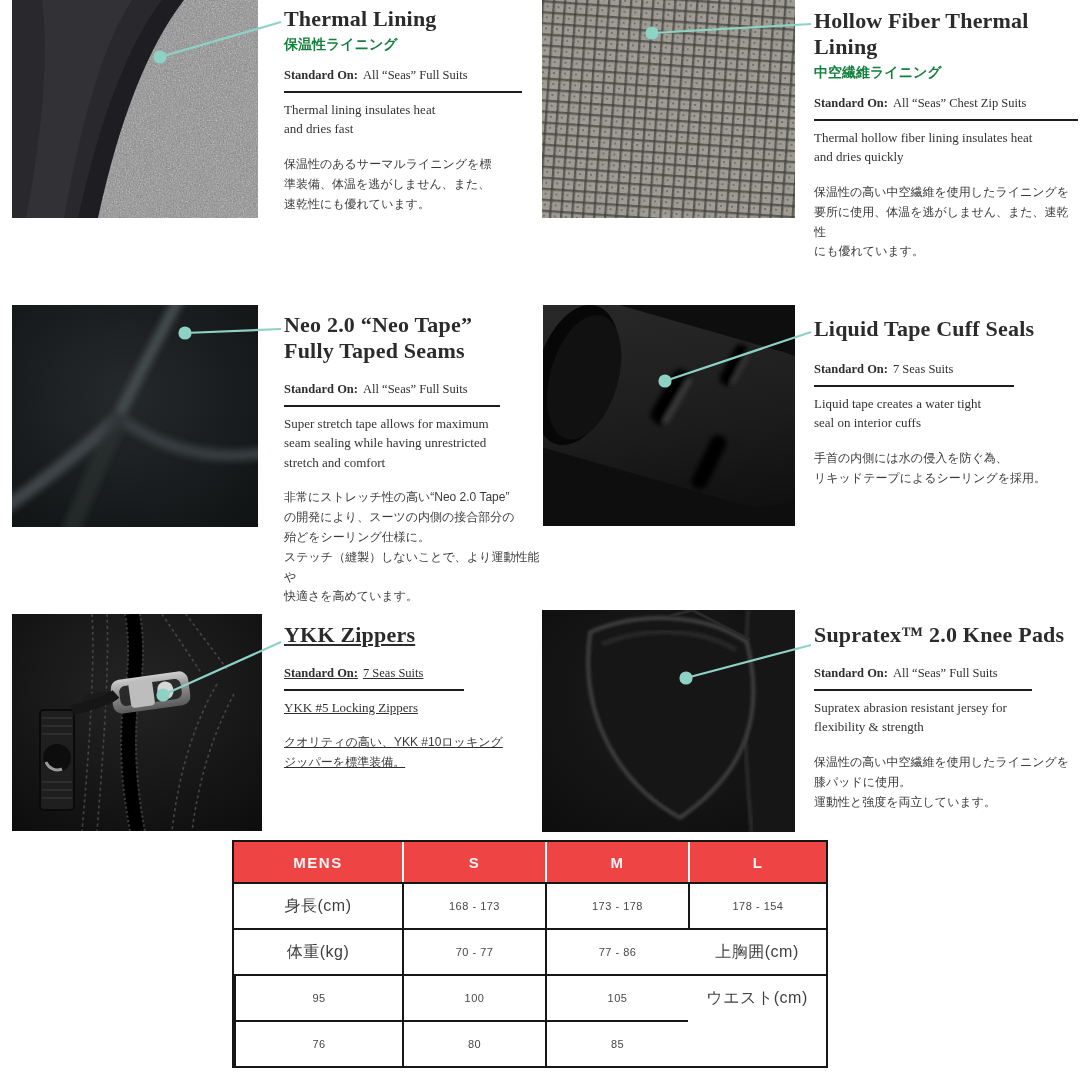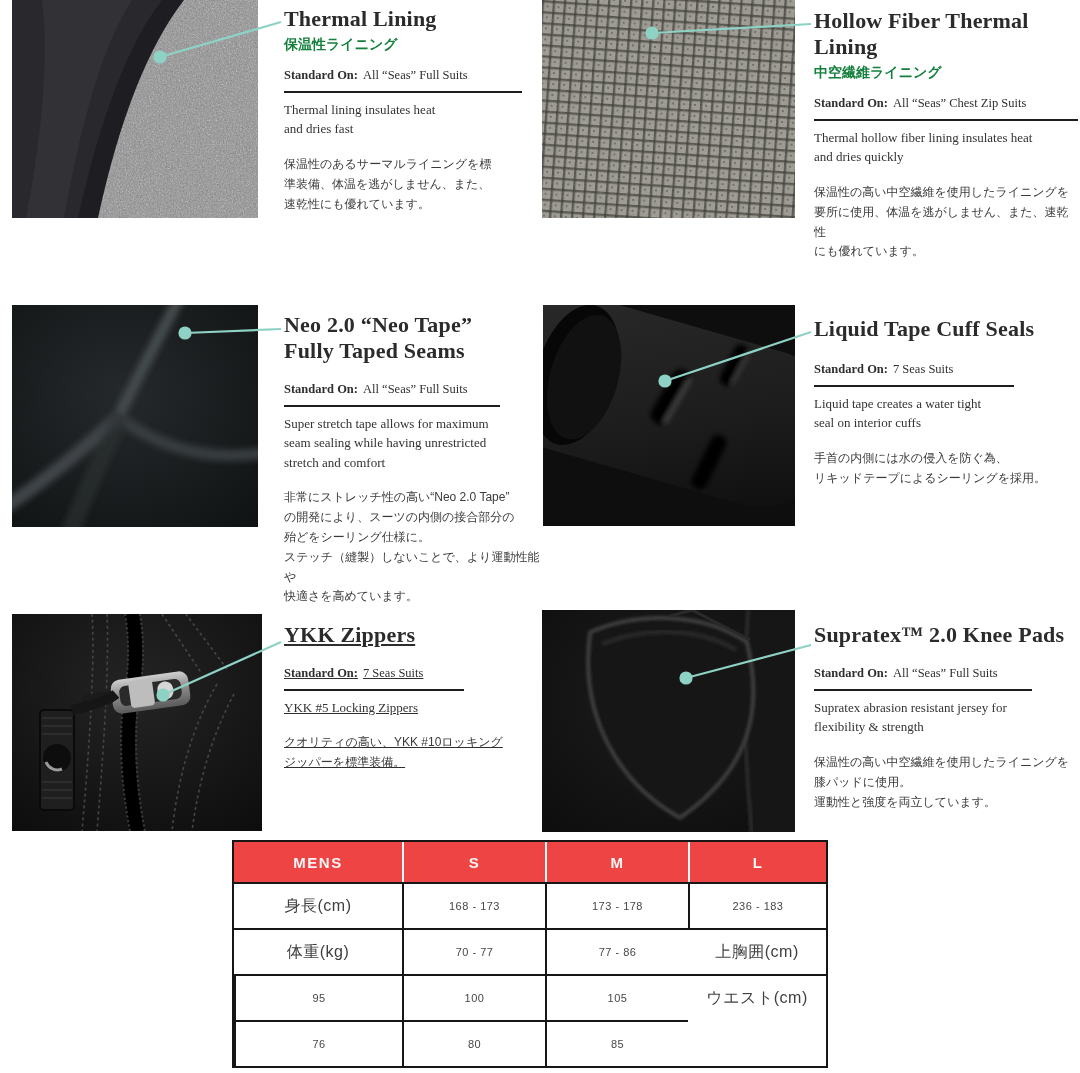--- a/index.html
+++ b/index.html
@@ -294,21 +294,21 @@
 
   <div class="size-table">
     <div class="cell th">MENS</div>
     <div class="cell th sep">S</div>
     <div class="cell th sep">M</div>
     <div class="cell th sep">L</div>
 
     <div class="cell td rowlabel">身長(cm)</div>
     <div class="cell td sep">168 - 173</div>
     <div class="cell td sep">173 - 178</div>
-    <div class="cell td sep">236 - 183</div>
+    <div class="cell td sep">178 - 154</div>
 
     <div class="cell td rowlabel">体重(kg)</div>
     <div class="cell td sep">70 - 77</div>
     <div class="cell td sep">77 - 86</div>
 
     <div class="cell td rowlabel">上胸囲(cm)</div>
     <div class="cell td sep">95</div>
     <div class="cell td sep">100</div>
     <div class="cell td sep">105</div>
 

